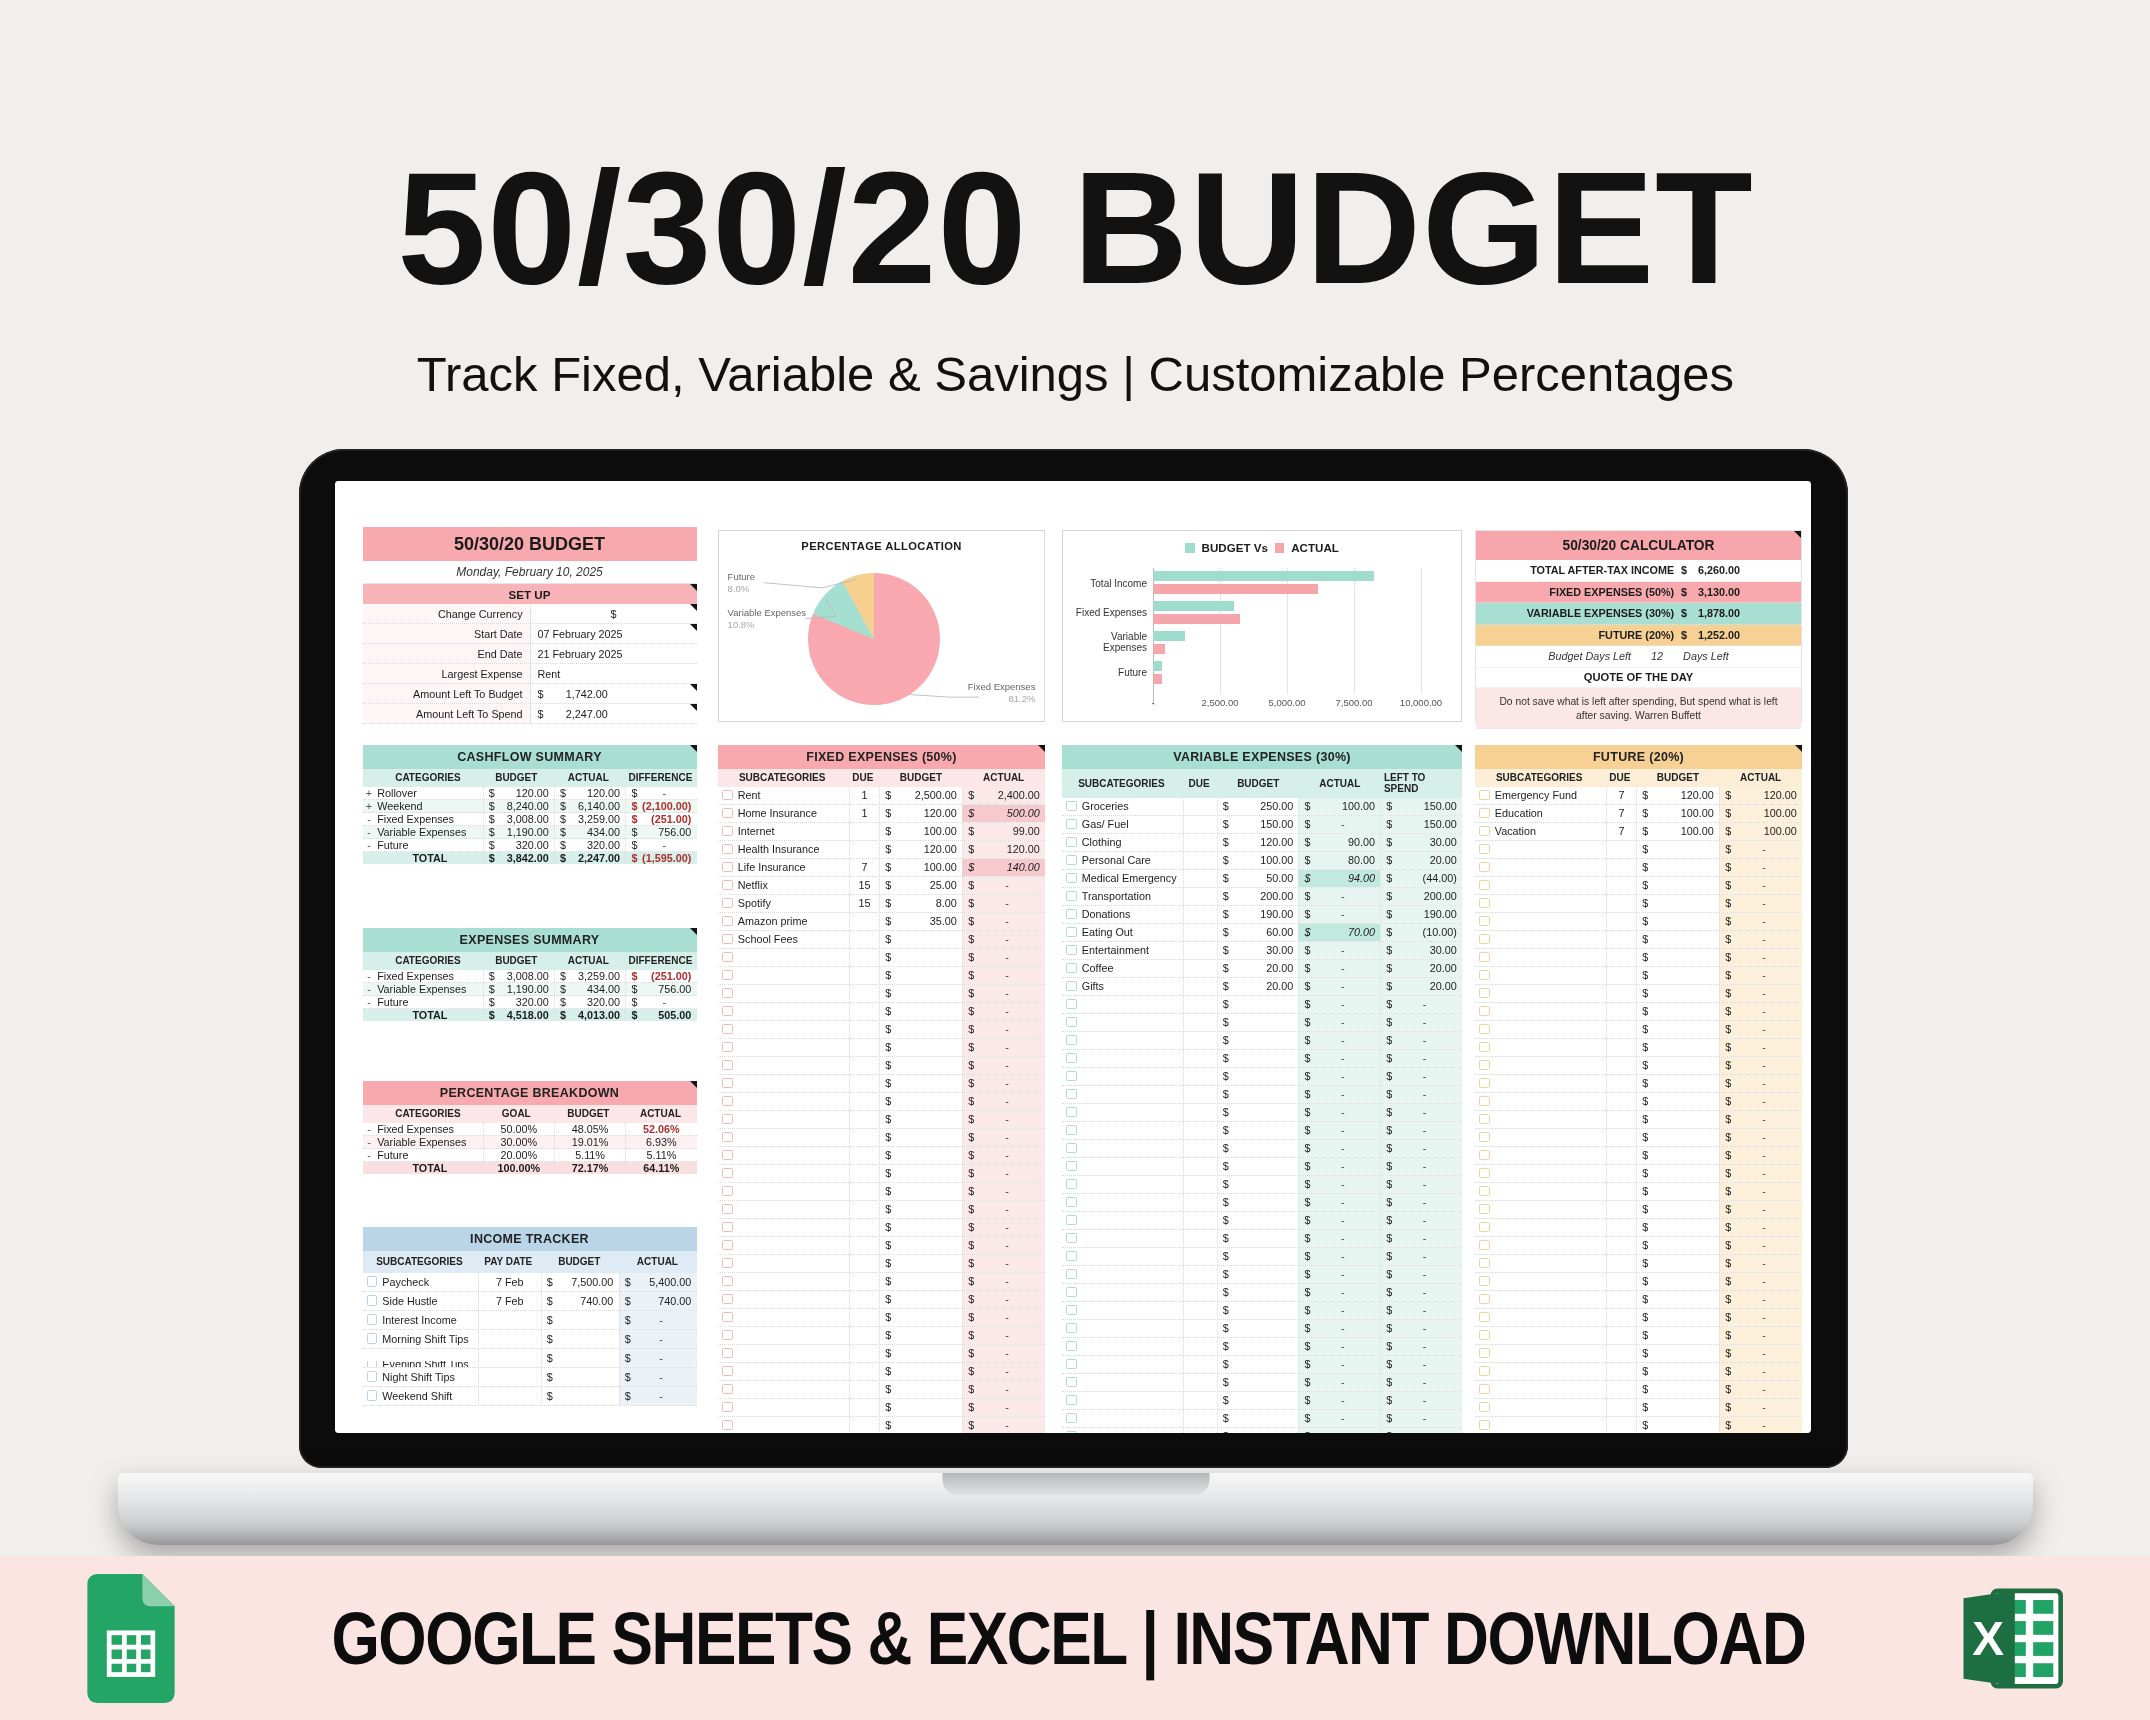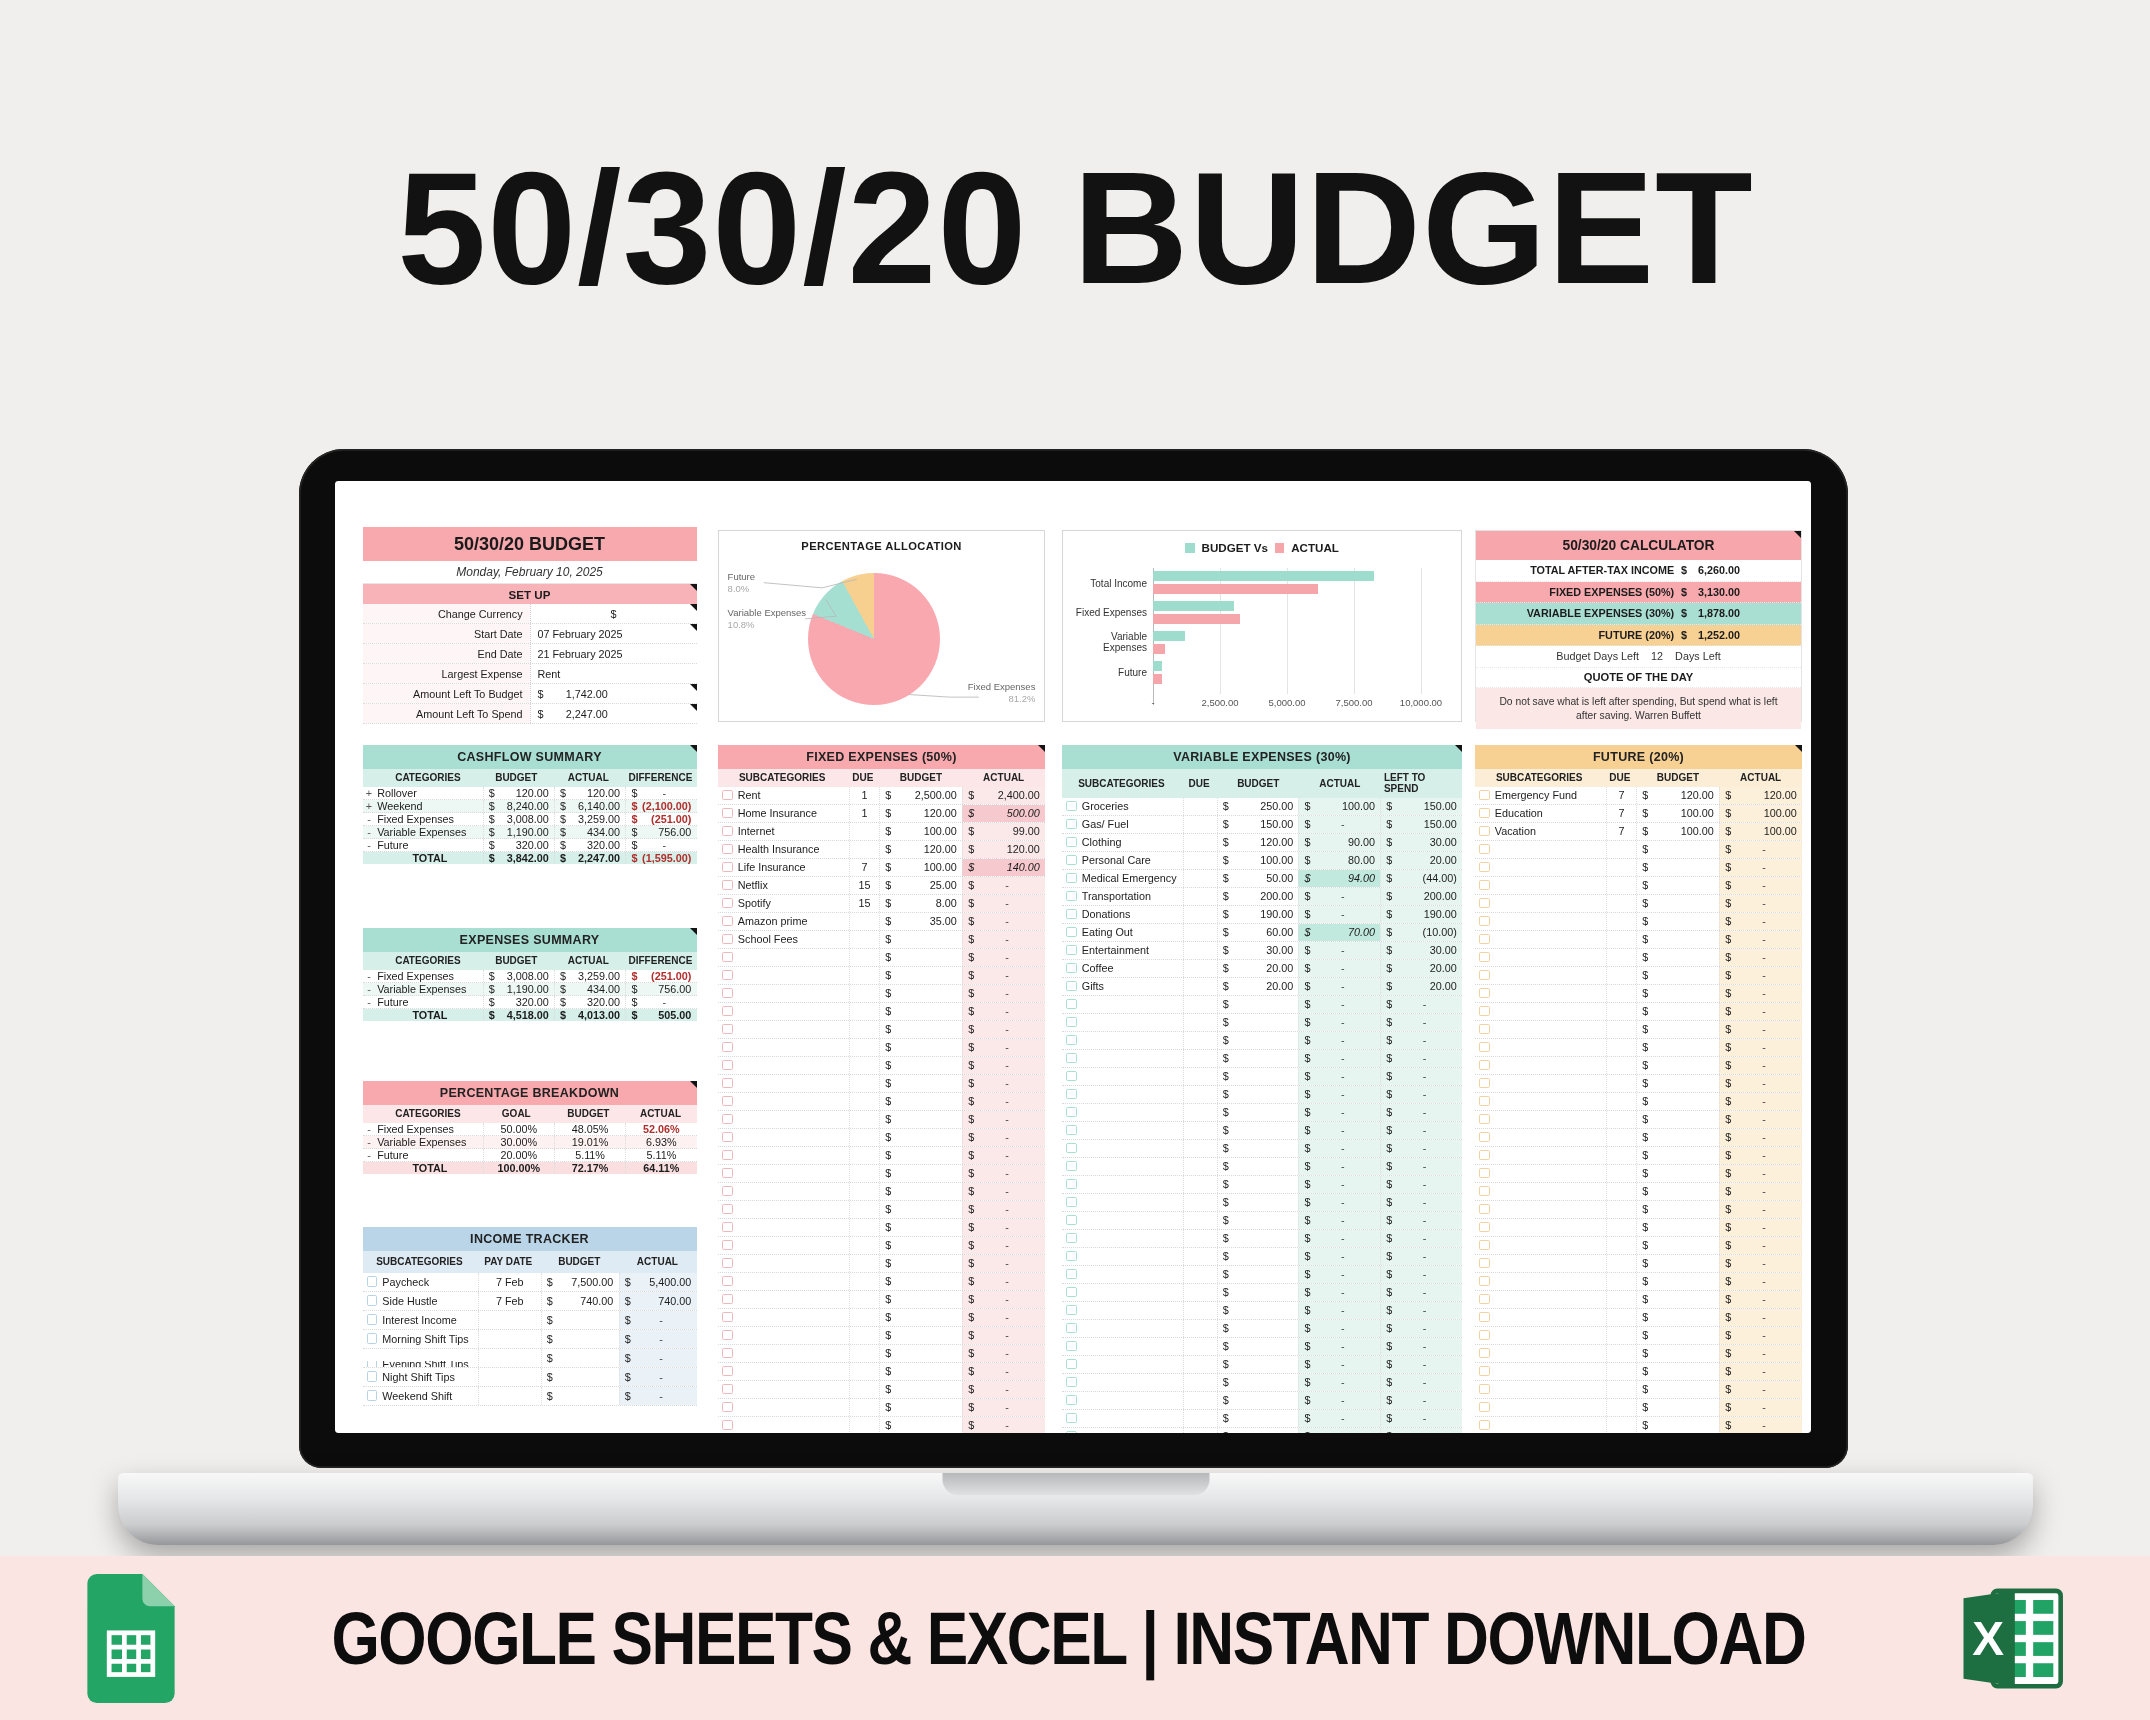--- a/index.html
+++ b/index.html
@@ -132,33 +132,34 @@
   .calc-title{height:29px;background:#f7a6ac;display:flex;align-items:center;justify-content:center;
     font-weight:700;font-size:13.8px;}
   .calc-row{display:flex;height:21.5px;align-items:center;font-weight:700;font-size:10.8px;
     border-bottom:0.9px dotted #e8e8e8;}
   .calc-row .cl{flex:1;text-align:right;padding-right:6.9px;}
   .calc-row .cc{width:17px;}
   .calc-row .cv{width:103px;text-align:left;}
   .calc-row.tone-pink{background:#f7a9ae;}
   .calc-row.tone-teal{background:#a9dfd3;}
   .calc-row.tone-orange{background:#f7d094;}
-  .calc-days{height:21.5px;display:flex;align-items:center;justify-content:center;gap:12px;
-    font-size:10.8px;color:#333;border-bottom:0.9px dotted #e8e8e8;}
+  .calc-days{height:21.5px;display:flex;align-items:center;justify-content:center;gap:20px;
+    font-style:italic;font-size:10.8px;color:#333;border-bottom:0.9px dotted #e8e8e8;}
   .calc-qt{height:20.6px;display:flex;align-items:center;justify-content:center;font-weight:700;
     font-size:11.2px;border-bottom:0.9px dotted #e8e8e8;}
   .calc-quote{height:41px;background:#fbe7e6;display:flex;align-items:center;justify-content:center;
     text-align:center;font-size:10.3px;color:#333;padding:0 12px;line-height:1.3;}
 </style>
 </head>
 <body>
 
 <div class="stage">
 
   <div class="hero-title">50/30/20 BUDGET</div>
+  <div class="hero-subtitle">Track Fixed, Variable &amp; Savings |  Customizable Percentages</div>
 
   <div class="bezel">
     <div class="screen">
 
       <div class="panel" style="left:27.5px;top:46px;width:334px;">
         <div class="hdr-bar">50/30/20 BUDGET</div>
         <div class="hdr-date">Monday, February 10, 2025</div>
         <div class="setup-bar note">SET UP</div>
         <div>
             <div class="setup-row">

